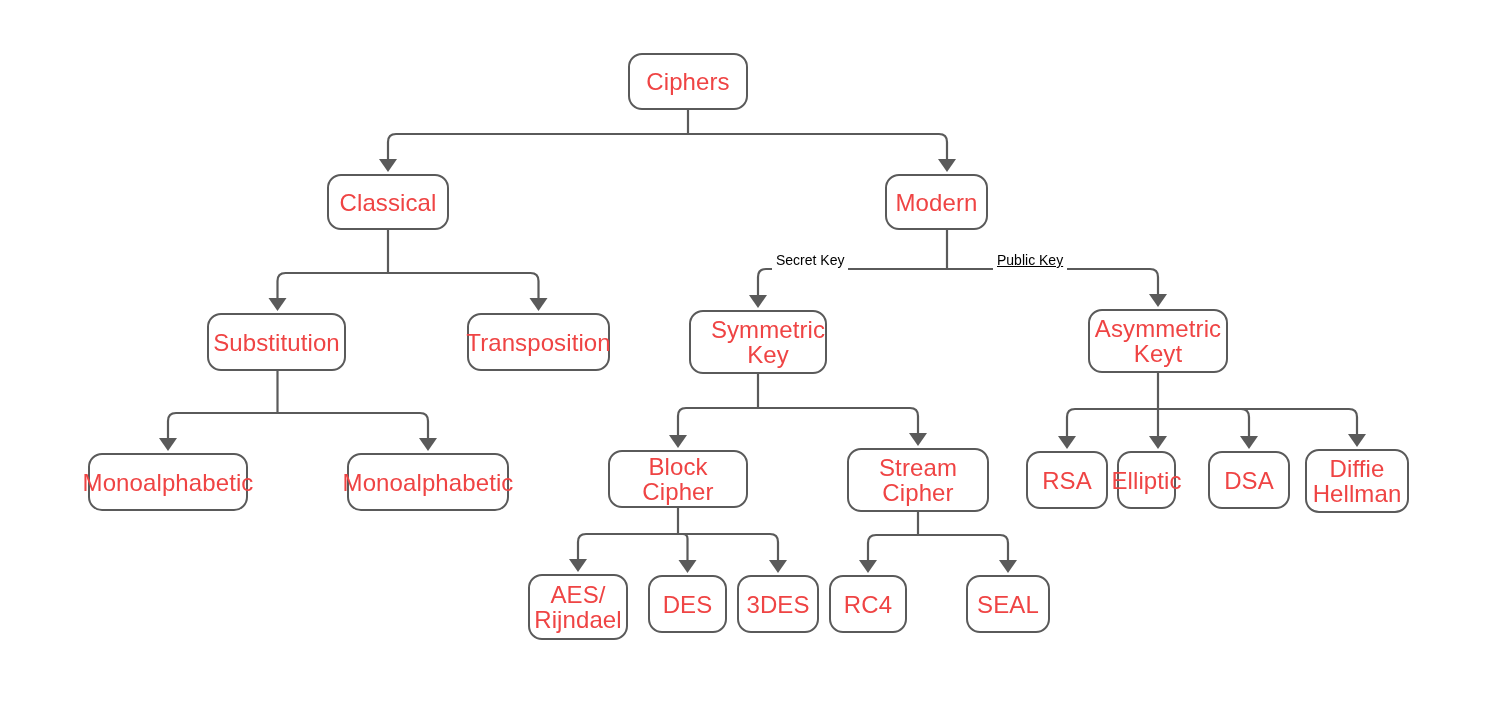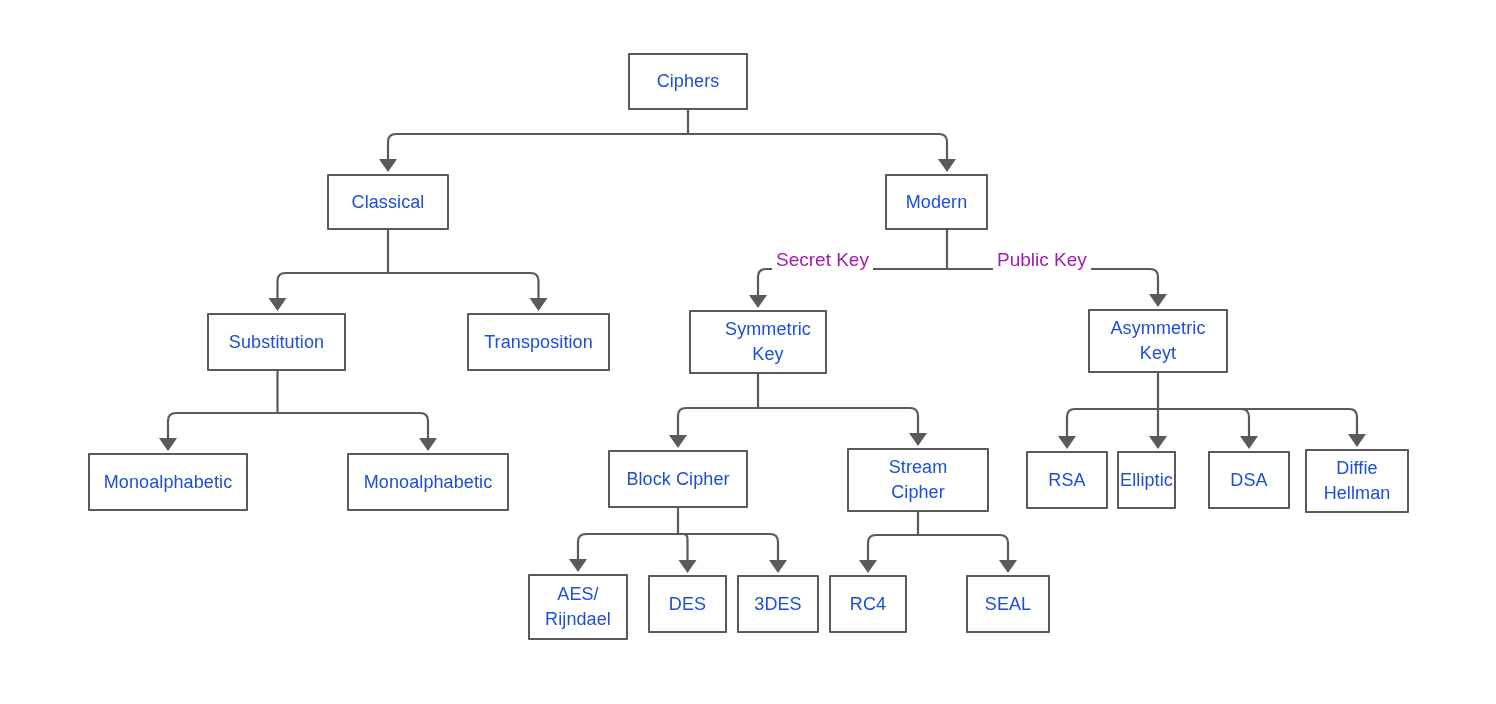--- a/index.html
+++ b/index.html
@@ -10,37 +10,37 @@
     background:#ffffff;
     font-family:"Liberation Sans", sans-serif;
     overflow:hidden;
   }
   #edges{position:absolute;left:0;top:0;width:1496px;height:704px;}
   .node{
     position:absolute;
     box-sizing:border-box;
     background:#ffffff;
     border:2.5px solid #5a5a5a;
-    border-radius:1px;
+    border-radius:14px;
     display:flex;
     align-items:center;
     justify-content:center;
     text-align:center;
-    color:#1d4ed8;
-    font-size:18px;
+    color:#ef4444;
+    font-size:24px;
     line-height:25px;
     letter-spacing:0.1px;
     white-space:pre-line;
     z-index:2;
   }
   .edge-label{
     position:absolute;
     background:#ffffff;
-    color:#a21caf;
-    font-size:19px;
+    color:#000000;
+    font-size:14px;
     line-height:22px;
     white-space:nowrap;
     padding:0 4px;
     z-index:3;
   }
 </style>
 </head>
 <body>
 
 <div id="canvas">
@@ -114,15 +114,15 @@
 Hellman</div>
       <div class="node" style="left: 528px; top: 574px; width: 100px; height: 66px;">AES/
 Rijndael</div>
       <div class="node" style="left: 648px; top: 575px; width: 79px; height: 58px;">DES</div>
       <div class="node" style="left: 737px; top: 575px; width: 82px; height: 58px;">3DES</div>
       <div class="node" style="left: 829px; top: 575px; width: 78px; height: 58px;">RC4</div>
       <div class="node" style="left: 966px; top: 575px; width: 84px; height: 58px;">SEAL</div>
     </div>
   <div id="label-layer">
       <div class="edge-label" style="left: 772px; top: 249px;">Secret Key</div>
-      <div class="edge-label" style="left: 993px; top: 249px;">Public Key</div>
+      <div class="edge-label" style="left: 993px; top: 249px; text-decoration: underline;">Public Key</div>
     </div>
 </div>
 
 </body></html>

